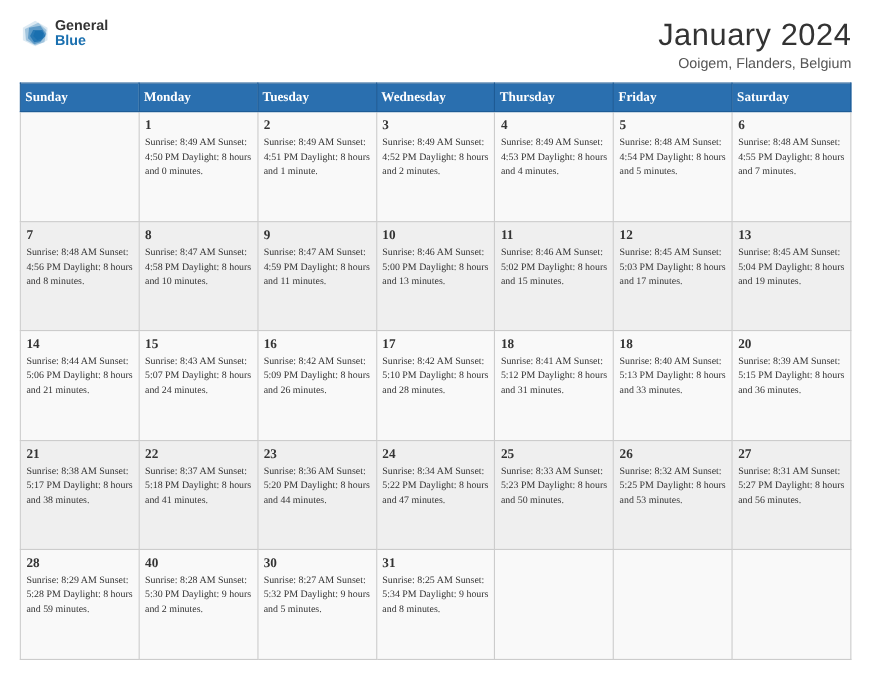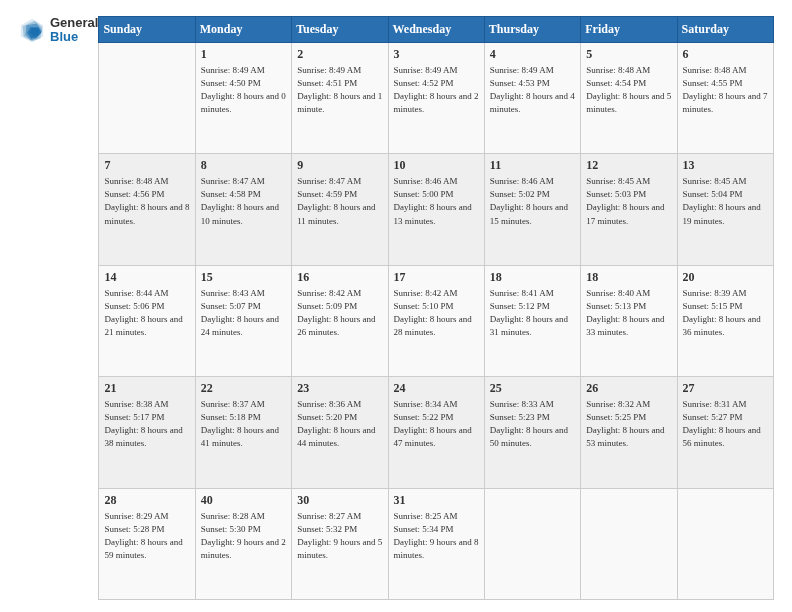--- a/index.html
+++ b/index.html
@@ -8,20 +8,21 @@
       height: 612px;
       font-family: Arial, Helvetica, sans-serif;
       background: #fff;
       overflow: hidden;
     }
     .page {
       width: 792px;
       height: 612px;
       padding: 16px 18px 12px 18px;
       display: flex;
+      flex-direction: column;
     }
     .header {
       display: flex;
       justify-content: space-between;
       align-items: flex-start;
       margin-bottom: 10px;
     }
     .logo {
       display: flex;
       align-items: center;
@@ -111,20 +112,24 @@
         <polygon points="18,5 26,12 24,24 15,27 6,22 5,11" fill="#1a6faf" opacity="0.3"></polygon>
         <polygon points="20,8 26,16 20,24 14,26 8,20 9,10" fill="#1a6faf" opacity="0.5"></polygon>
         <polygon points="22,12 25,18 20,23 14,24 10,18 13,12" fill="#1a6faf" opacity="0.8"></polygon>
         <polygon points="23,15 22,20 17,22 13,18 15,13 20,13" fill="#1a6faf"></polygon>
       </svg>
       <div class="logo-text">
         <span class="logo-general">General</span>
         <span class="logo-blue">Blue</span>
       </div>
     </div>
+    <div class="title-block">
+      <div class="main-title">January 2024</div>
+      <div class="subtitle">Ooigem, Flanders, Belgium</div>
+    </div>
   </div>
 
   <table class="calendar">
     <thead>
       <tr>
       <th>Sunday</th>
           <th>Monday</th>
           <th>Tuesday</th>
           <th>Wednesday</th>
           <th>Thursday</th>

